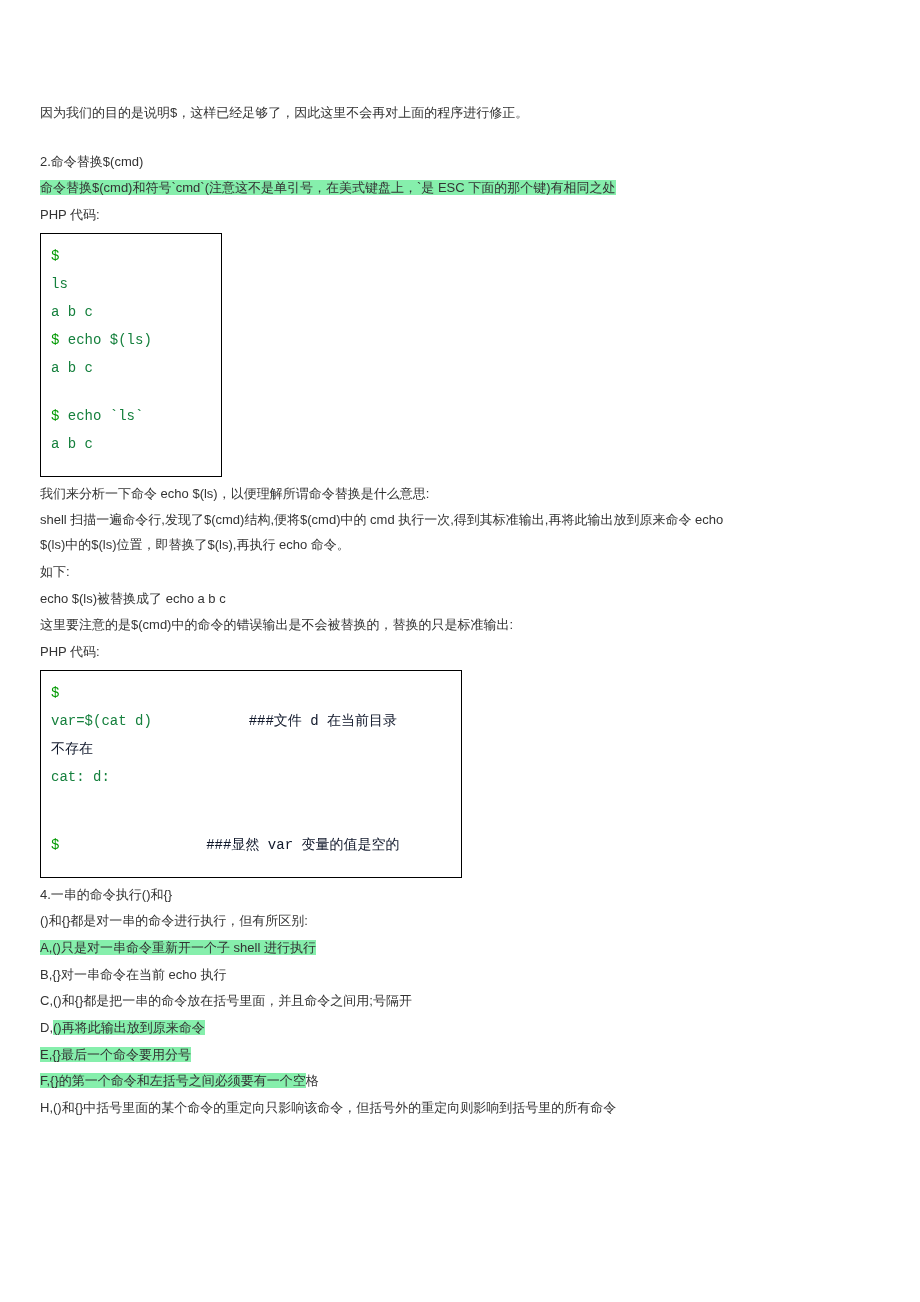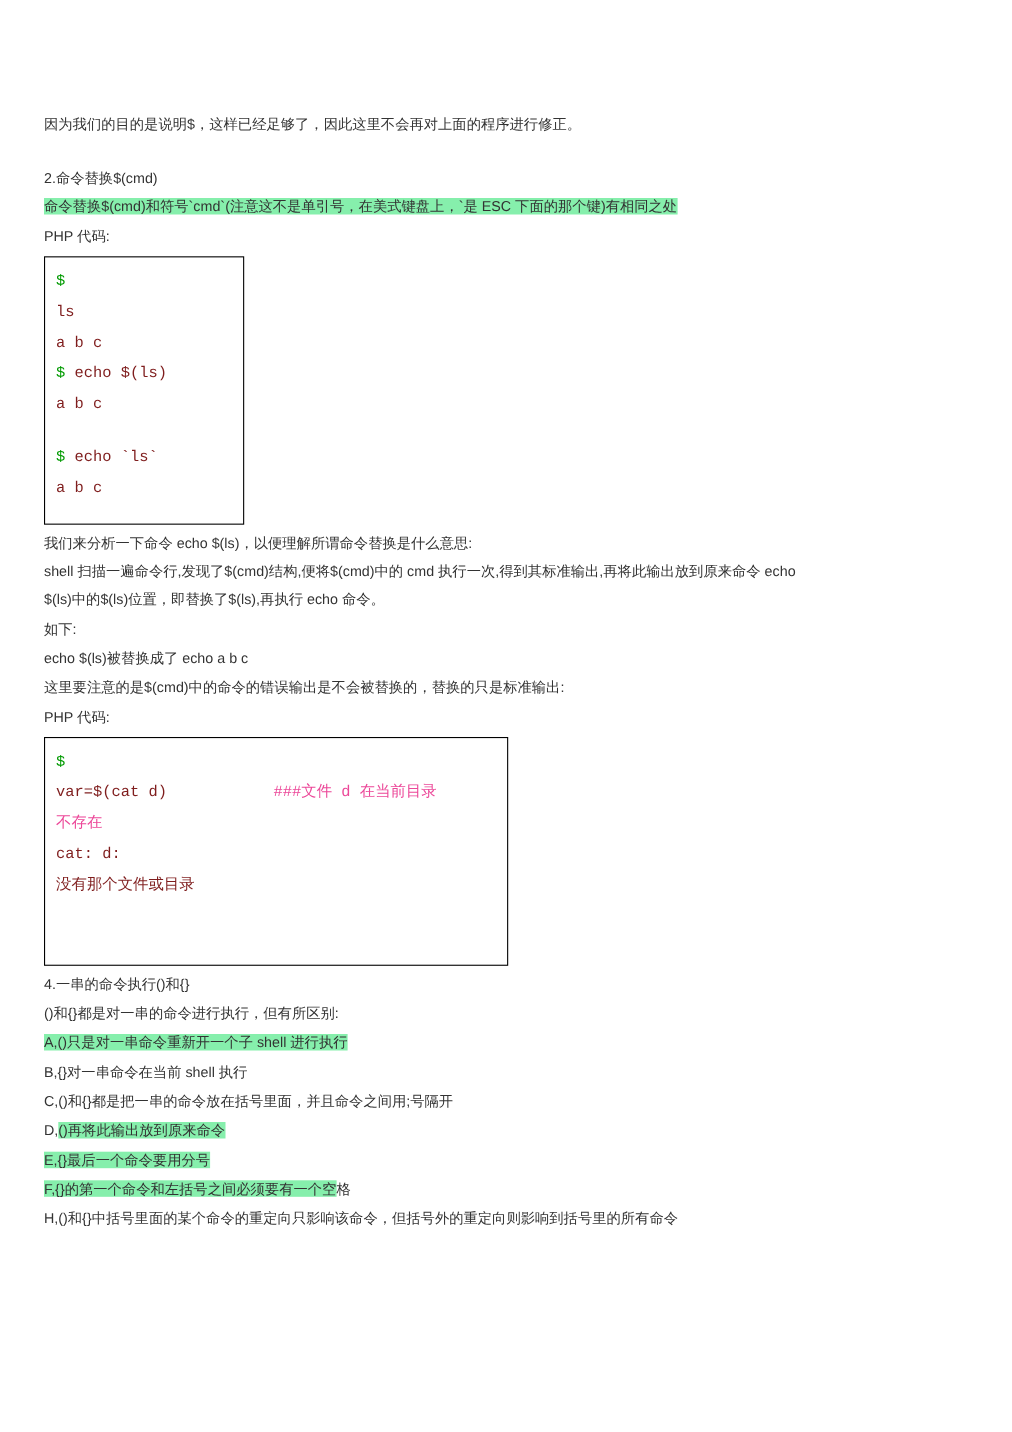--- a/index.html
+++ b/index.html
@@ -28,22 +28,22 @@
     border: 1.5px solid #000000;
     padding: 8px 10px 18px 10px;
     margin: 4px 0;
     font-family: "SimSun", "Courier New", monospace;
     font-size: 14px;
     line-height: 2.0;
   }
   .code-box.small { width: 160px; }
   .code-box.med { width: 400px; }
   .c-dollar { color: #009a00; }
-  .c-blue { color: #7f1d1d; }
-  .c-orange { color: #ec4899; }
+  .c-blue { color: #15803d; }
+  .c-orange { color: #0f172a; }
 </style>
 </head>
 <body>
 
 <div class="page">
 
   <p class="para">因为我们的目的是说明$，这样已经足够了，因此这里不会再对上面的程序进行修正。</p>
 
   <div style="height:22px"></div>
 
@@ -76,32 +76,36 @@
 
   <div class="code-box med">
     <div><span class="c-dollar">$</span></div>
     <div>
       <span class="c-blue">var=$(cat d)</span>
       <span style="display:inline-block; width:80px;"></span>
       <span class="c-orange">###文件 d 在当前目录</span>
     </div>
     <div><span class="c-orange">不存在</span></div>
     <div><span class="c-blue">cat: d:</span></div>
-    <div><span class="c-blue">没有那个文件或目录</span></div>
     <div style="height:40px"></div>
+    <div>
+      <span class="c-dollar">$</span>
+      <span style="display:inline-block; width:130px;"></span>
+      <span class="c-orange">###显然 var 变量的值是空的</span>
+    </div>
   </div>
 
   <p class="para">4.一串的命令执行()和{}</p>
   <p class="para">()和{}都是对一串的命令进行执行，但有所区别:</p>
 
   <p class="para">
     <span class="hl-green">A,()只是对一串命令重新开一个子 shell 进行执行</span>
   </p>
 
-  <p class="para">B,{}对一串命令在当前 shell 执行</p>
+  <p class="para">B,{}对一串命令在当前 echo 执行</p>
   <p class="para">C,()和{}都是把一串的命令放在括号里面，并且命令之间用;号隔开</p>
 
   <p class="para">
     <span>D,</span><span class="hl-green">()再将此输出放到原来命令</span>
   </p>
 
   <p class="para">
     <span class="hl-green">E,{}最后一个命令要用分号</span>
   </p>
 

